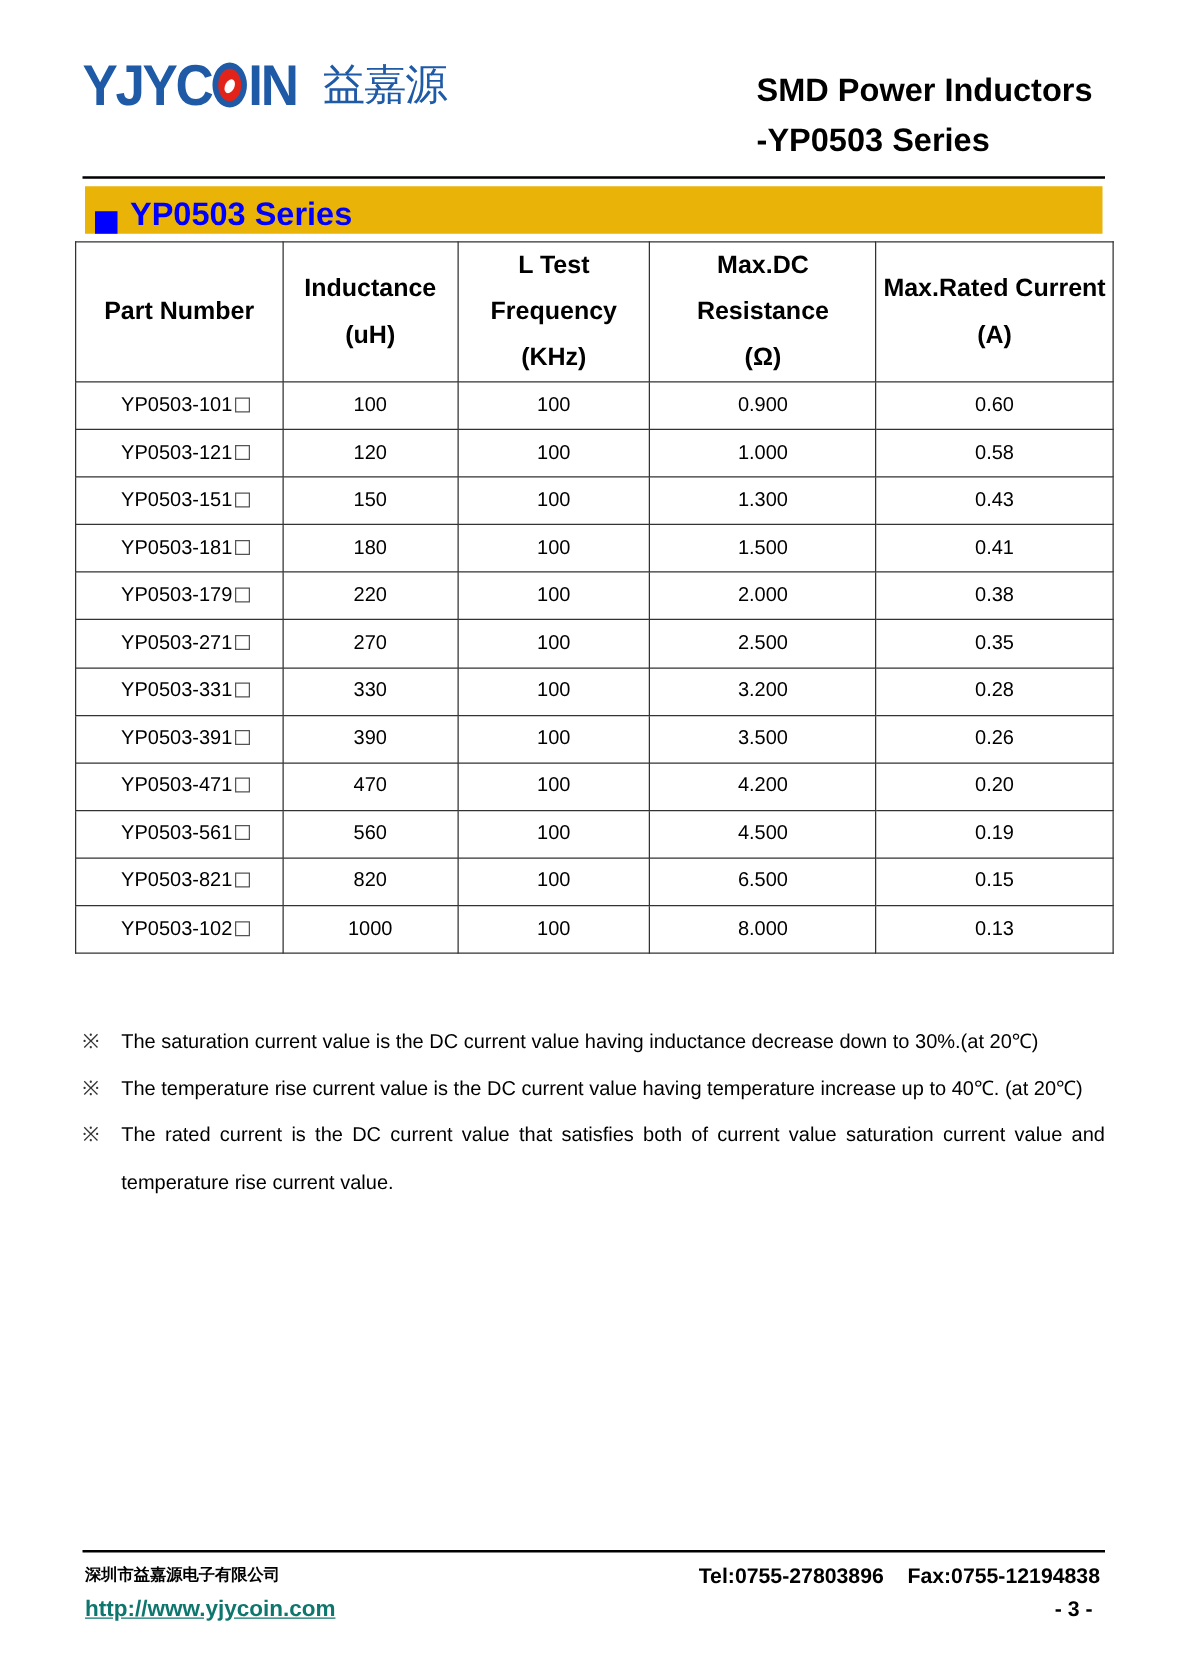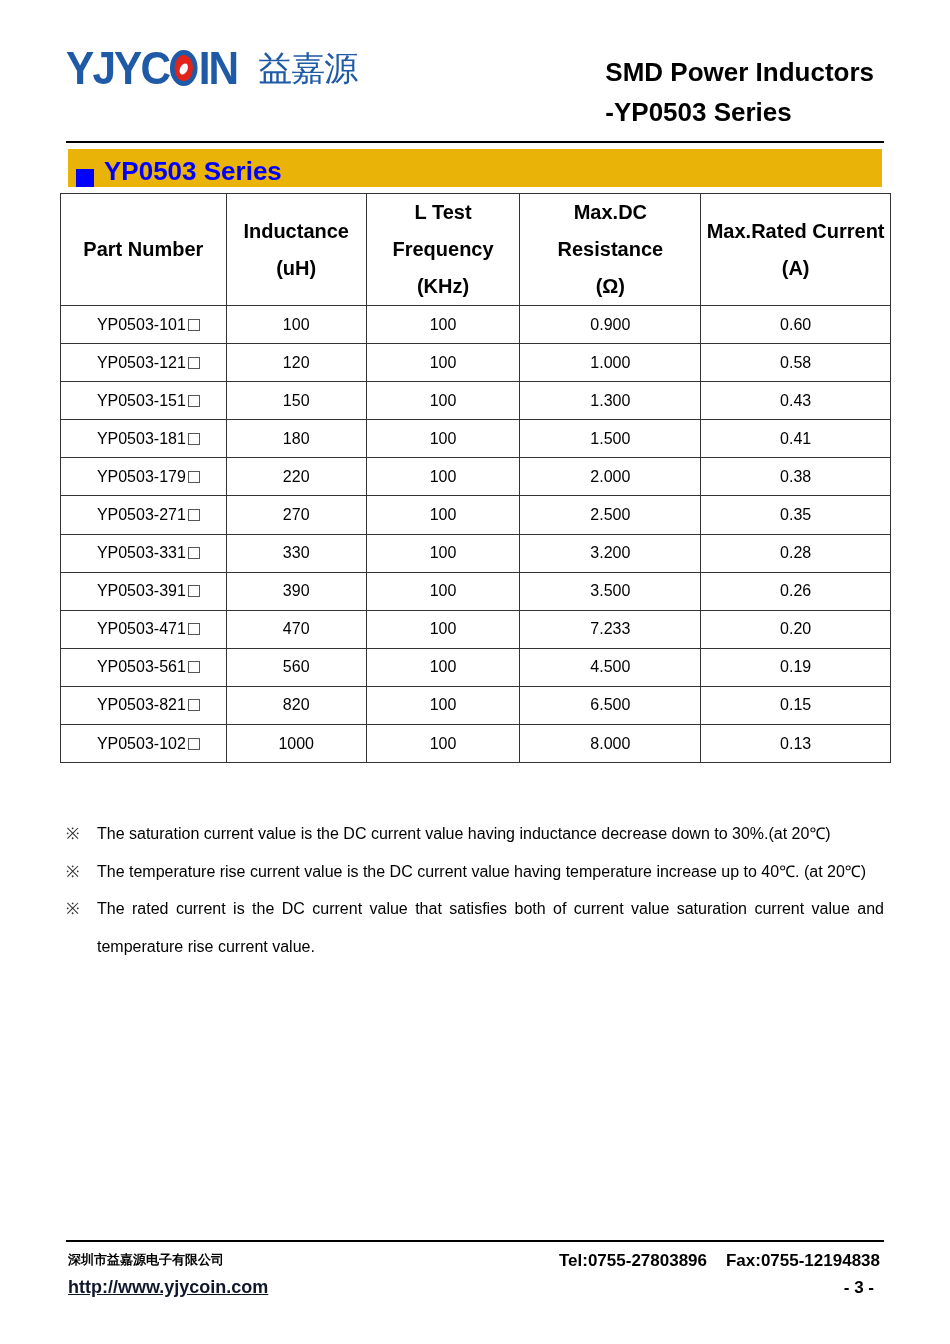--- a/index.html
+++ b/index.html
@@ -29,21 +29,21 @@
   table.spec td.pn { padding-left: 10px; }
   table.spec td.pn .box { display: inline-block; width: 12px; height: 12px; border: 1px solid #555; margin-left: 2px; vertical-align: -1px; }
 
   .notes { position: absolute; left: 66px; top: 815px; width: 818px; font-size: 16px; line-height: 37.5px; }
   .note { display: flex; }
   .note .mark { width: 31px; flex: none; color: #333; }
   .note .txt { flex: 1; text-align: justify; }
 
   .rule-bottom { position: absolute; left: 66px; top: 1240px; width: 818px; height: 2px; background: #000; }
   .foot-company { position: absolute; left: 68px; top: 1251px; font-weight: 700; font-size: 13px; font-family: "DejaVu Sans", sans-serif; }
-  .foot-url { position: absolute; left: 68px; top: 1277px; font-weight: 700; font-size: 18px; color: #0f172a; text-decoration: underline; }
+  .foot-url { position: absolute; left: 68px; top: 1277px; font-weight: 700; font-size: 18px; color: #0f766e; text-decoration: underline; }
   .foot-contact { position: absolute; right: 70px; top: 1251px; font-weight: 700; font-size: 17px; white-space: pre; }
   .foot-page { position: absolute; right: 76px; top: 1278px; font-weight: 700; font-size: 17px; }
 </style>
 </head>
 <body>
 
 <div class="logo">
   <div class="logo-latin">
     <span>YJYC</span>
       <span class="o-mark"></span>
@@ -147,21 +147,21 @@
         <td class="pn"><span>YP0503-391</span><span class="box"></span></td>
         <td><span>390</span></td>
         <td><span>100</span></td>
         <td><span>3.500</span></td>
         <td><span>0.26</span></td>
       </tr>
       <tr>
         <td class="pn"><span>YP0503-471</span><span class="box"></span></td>
         <td><span>470</span></td>
         <td><span>100</span></td>
-        <td><span>7.233</span></td>
+        <td><span>4.200</span></td>
         <td><span>0.20</span></td>
       </tr>
       <tr>
         <td class="pn"><span>YP0503-561</span><span class="box"></span></td>
         <td><span>560</span></td>
         <td><span>100</span></td>
         <td><span>4.500</span></td>
         <td><span>0.19</span></td>
       </tr>
       <tr>

